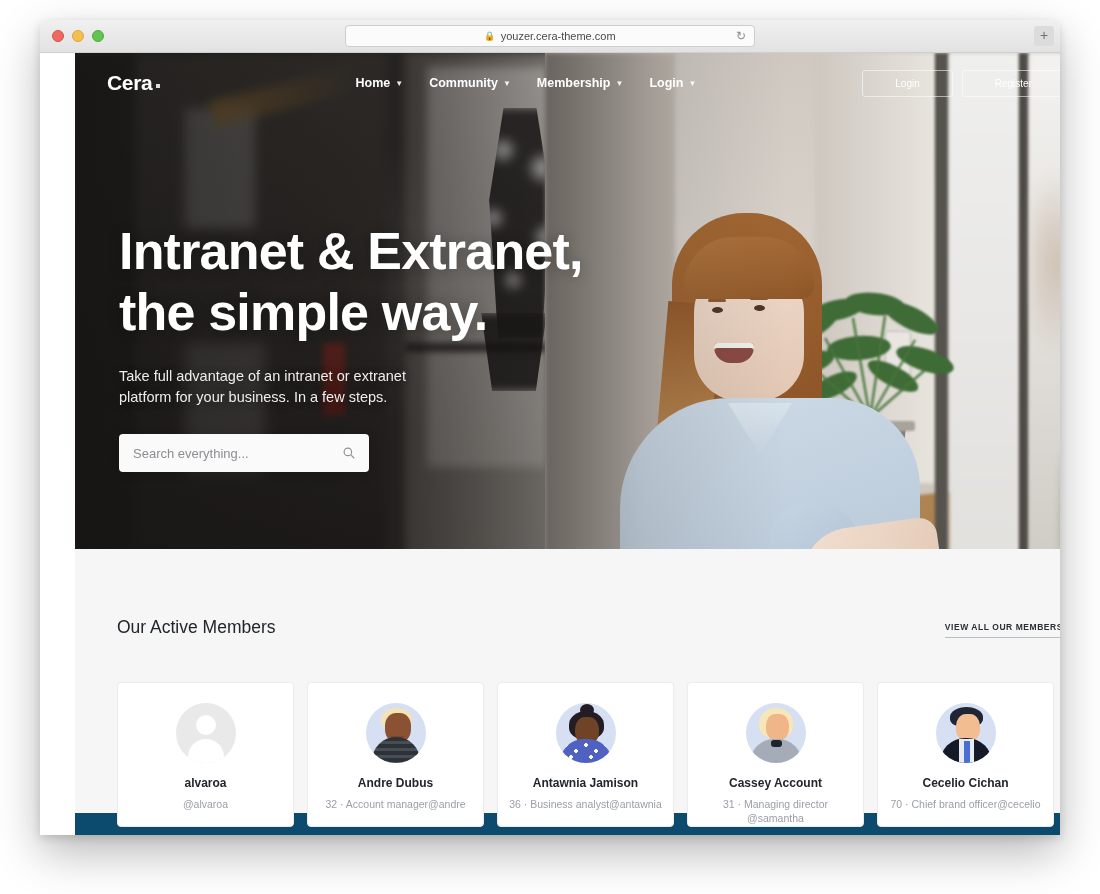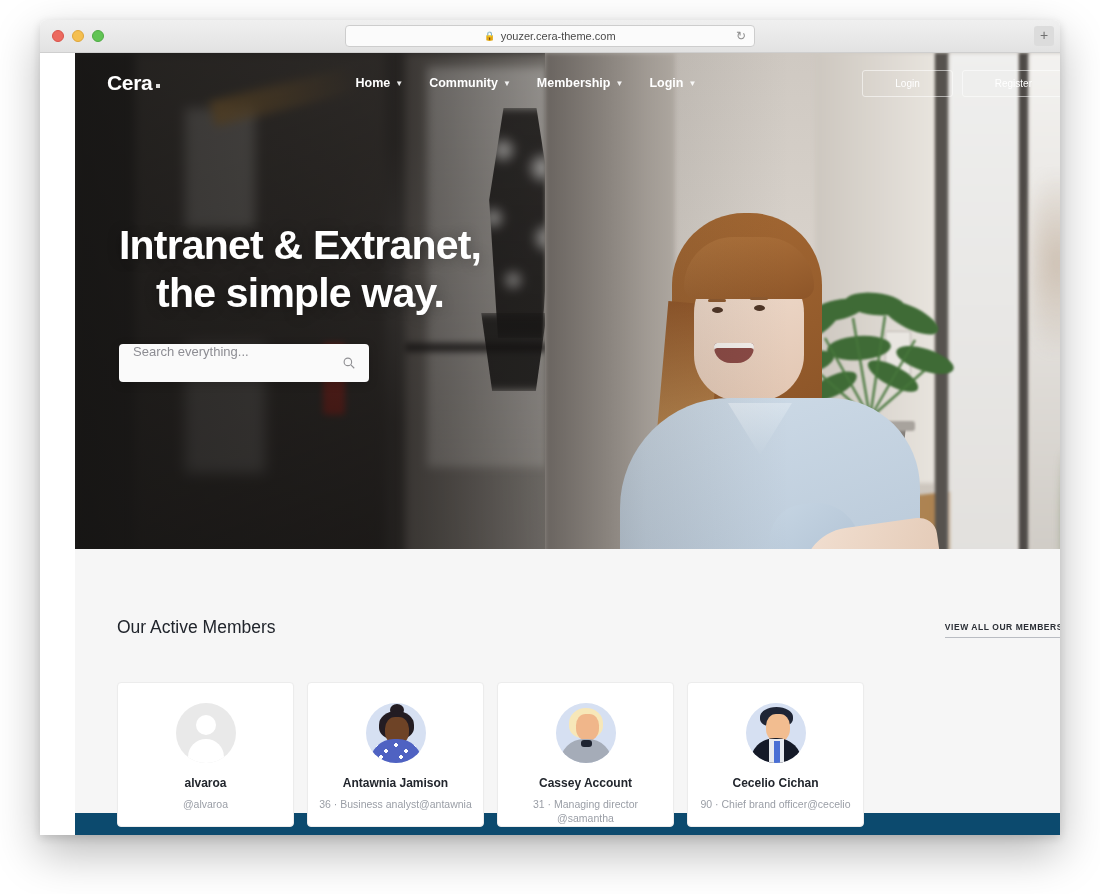--- a/index.html
+++ b/index.html
@@ -280,33 +280,32 @@
   .btn-ghost {
     border: 1px solid rgba(255,255,255,0.55);
     color: #fff; font-size: 10px;
     padding: 7px 32px; border-radius: 3px; background: transparent;
     white-space: nowrap;
   }
 
   
   .hero-content { position: absolute; left: 44px; top: 168px; z-index: 11; }
   .hero-title {
-    color: #fff; font-size: 41px; font-weight: bold; line-height: 1.18;
+    color: #fff; font-size: 52px; font-weight: bold; line-height: 1.18;
     letter-spacing: -0.8px; white-space: pre-line;
     text-shadow: 0 1px 14px rgba(0,0,0,0.3);
-    text-align: center;
   }
   .hero-sub {
     margin-top: 22px; color: #ededed; font-size: 14.5px; line-height: 1.47;
     white-space: pre-line; text-shadow: 0 1px 10px rgba(0,0,0,0.35);
   }
   .search-box {
     margin-top: 26px; width: 250px; height: 38px;
     background: #fafafa; border-radius: 4px;
-    display: flex; align-items: flex-start; position: relative;
+    display: flex; align-items: center; position: relative;
     box-shadow: 0 2px 10px rgba(0,0,0,0.18);
   }
   .search-box .ph { margin-left: 14px; color: #8d8d93; font-size: 13px; }
   .search-ico {
     position: absolute; right: 14px; top: 50%; transform: translateY(-50%);
     width: 12px; height: 12px; opacity: .6;
   }
 
   
   .section { position: absolute; left: 0; top: 496px; width: 1020px; height: 264px; background: #f6f6f6; }
@@ -497,20 +496,22 @@
         </div>
         <div class="nav-actions">
           <button class="btn-ghost">Login</button>
           <button class="btn-ghost">Register</button>
         </div>
       </div>
 
       <div class="hero-content">
         <div class="hero-title">Intranet &amp; Extranet,
 the simple way.</div>
+        <div class="hero-sub">Take full advantage of an intranet or extranet
+platform for your business. In a few steps.</div>
         <div class="search-box">
           <span class="ph">Search everything...</span>
           <svg class="search-ico" viewBox="0 0 16 16">
             <circle cx="6.5" cy="6.5" r="5" fill="none" stroke="#4a4a50" stroke-width="1.5"></circle>
             <line x1="10.5" y1="10.5" x2="15" y2="15" stroke="#4a4a50" stroke-width="1.5"></line>
           </svg>
         </div>
       </div>
     </div>
 
@@ -524,20 +525,30 @@
 
         <div class="card">
           <div class="av placeholder">
             <div class="ph-head"></div>
               <div class="ph-body"></div>
           </div>
           <div class="name">alvaroa</div>
           <div class="meta">@alvaroa</div>
         </div>
 
+        <div class="card">
+          <div class="av avatar andre">
+            <div class="a-hair"></div>
+              <div class="a-face"></div>
+            <div class="a-neck"></div>
+              <div class="a-body"></div>
+          </div>
+          <div class="name">Andre Dubus</div>
+          <div class="meta">32 · Account manager@andre</div>
+        </div>
 
         <div class="card">
           <div class="av avatar antawnia">
             <div class="a-bun"></div>
               <div class="a-hair"></div>
             <div class="a-face"></div>
               <div class="a-body"></div>
           </div>
           <div class="name">Antawnia Jamison</div>
           <div class="meta">36 · Business analyst@antawnia</div>
@@ -556,19 +567,19 @@
 
         <div class="card">
           <div class="av avatar cecelio">
             <div class="a-hair"></div>
               <div class="a-face"></div>
             <div class="a-body"></div>
               <div class="a-shirt"></div>
               <div class="a-tie"></div>
           </div>
           <div class="name">Cecelio Cichan</div>
-          <div class="meta">90 · Chief brand officer@cecelio</div>
+          <div class="meta">70 · Chief brand officer@cecelio</div>
         </div>
       </div>
 
     </div>
   </div>
 </div>
 
 </body></html>

